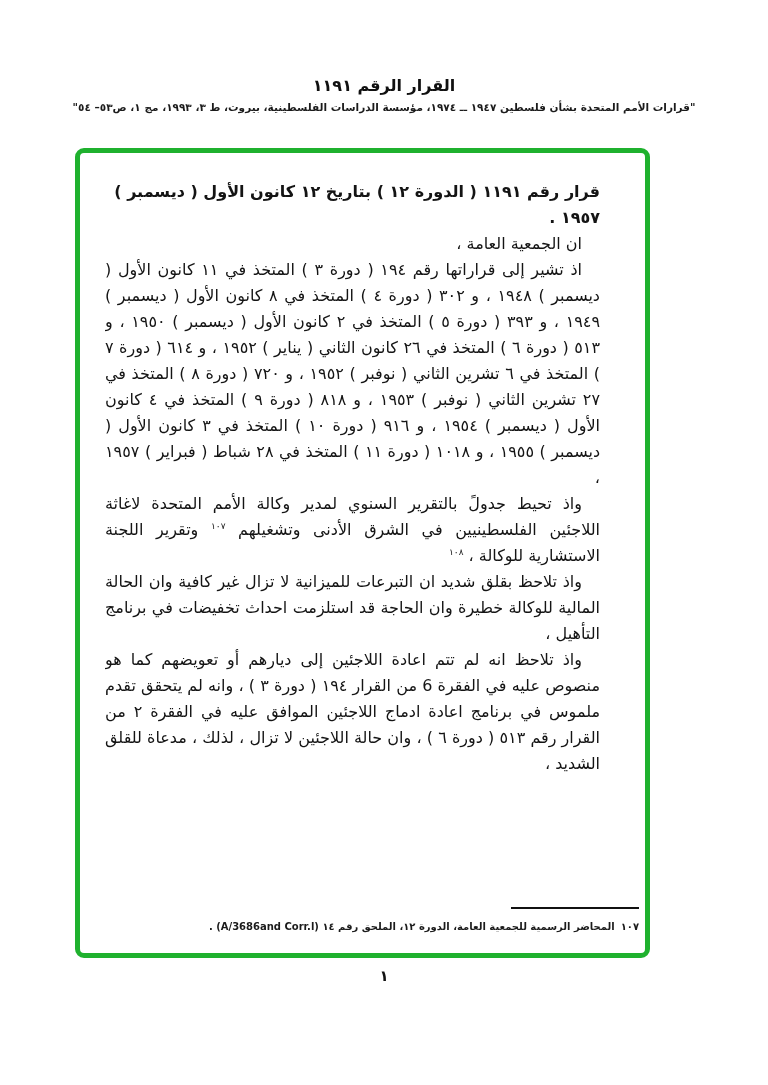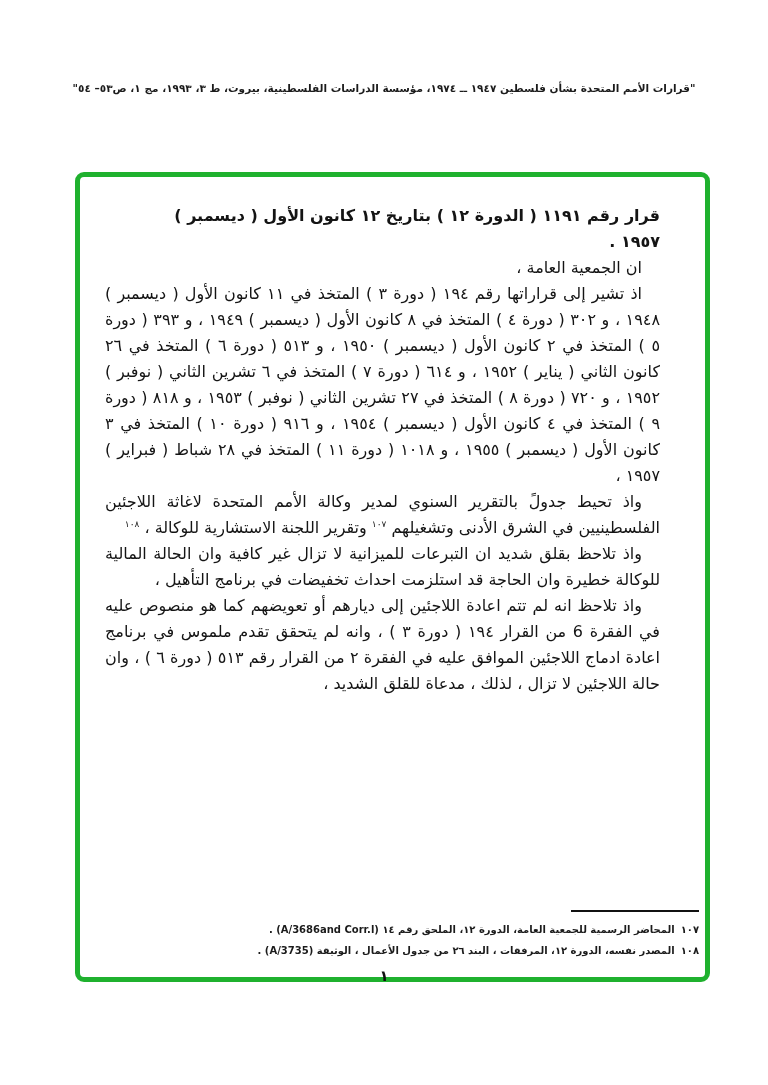--- a/index.html
+++ b/index.html
@@ -36,27 +36,26 @@
     font-size: 10.5px;
     font-weight: bold;
     color: #1b1b1b;
     white-space: nowrap;
   }
   
   .green-box {
     position: absolute;
     left: 75px;
     top: 148px;
-    width: 635px;
+    width: 575px;
     height: 810px;
     border: 5px solid #1fb12e;
     border-radius: 9px;
     box-sizing: border-box;
     background: #ffffff;
-    margin-top: 24px;
   }
   .doc-body {
     position: absolute;
     top: 26px;
     right: 45px;
     left: 25px;
     bottom: 92px;
     font-size: 16px;
     line-height: 26px;
     overflow: hidden;
@@ -129,20 +128,21 @@
     font-weight: bold;
     color: #101010;
   }
 </style>
 </head>
 <body>
 
 <div class="page">
 
   <div class="doc-header">
+    <div class="doc-title">القرار الرقم ١١٩١</div>
     <div class="doc-citation">"قرارات الأمم المتحدة بشأن فلسطين ١٩٤٧ ــ ١٩٧٤، مؤسسة الدراسات الفلسطينية، بيروت، ط ٣، ١٩٩٣، مج ١، ص٥٣– ٥٤"</div>
   </div>
 
   <div class="green-box">
 
     <div class="doc-body">
 
       <p class="res-heading-l1">قرار رقم ١١٩١ ( الدورة ١٢ ) بتاريخ ١٢ كانون الأول ( ديسمبر )</p>
       <p class="res-heading-l2">١٩٥٧ .</p>
 
@@ -159,20 +159,19 @@
       <p class="para"><b class="lead">واذ تلاحظ</b><span> انه لم تتم اعادة اللاجئين إلى ديارهم أو تعويضهم كما هو منصوص عليه في الفقرة 6 من القرار ١٩٤ ( دورة ٣ ) ، وانه لم يتحقق تقدم ملموس في برنامج اعادة ادماج اللاجئين الموافق عليه في الفقرة ٢ من القرار رقم ٥١٣ ( دورة ٦ ) ، وان حالة اللاجئين لا تزال ، لذلك ، مدعاة للقلق الشديد ،</span></p>
 
 
     </div>
 
     <div class="footnotes">
       <div class="fn-rule"></div>
 
       <div class="fn-line"><span class="fn-num">١٠٧</span><span>المحاضر الرسمية للجمعية العامة، الدورة ١٢، الملحق رقم ١٤ </span><span class="fn-ref">(A/3686and Corr.l)</span><span> .</span></div>
 
-      <div class="fn-line"><span class="fn-num">١٠٨</span><span>المصدر نفسه، الدورة ١٢، المرفقات ، البند ٢٦ من جدول الأعمال ، الوثيقة </span><span class="fn-ref">(A/3735)</span><span> .</span></div>
     </div>
 
   </div>
 
   <div class="page-number">١</div>
 
 </div>
 
 </body></html>

